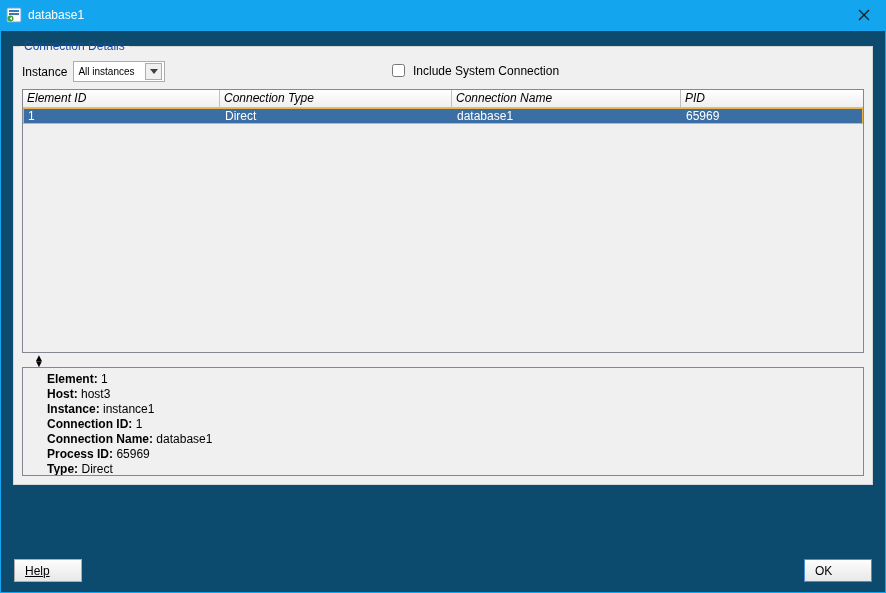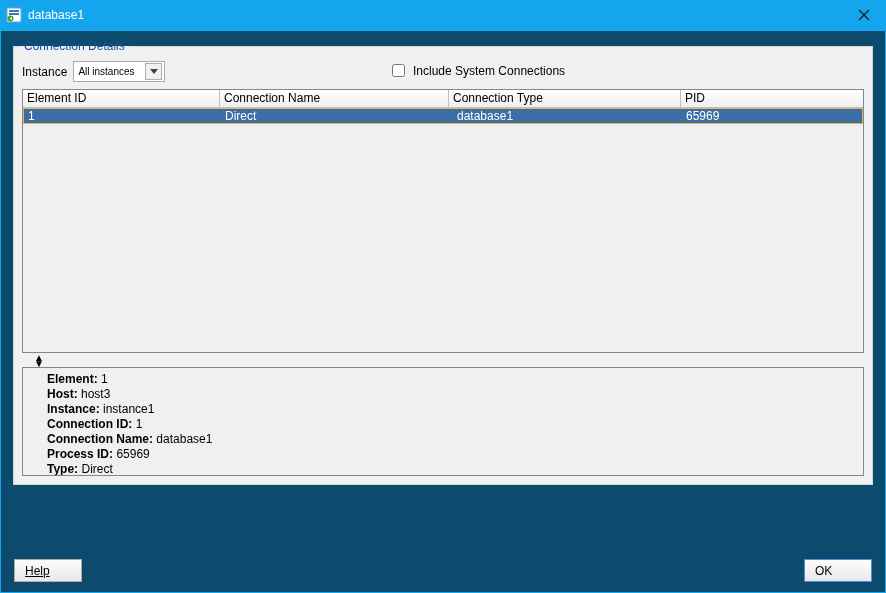--- a/index.html
+++ b/index.html
@@ -139,21 +139,21 @@
     height: 18px;
     background: linear-gradient(#ffffff, #efefef);
     border-bottom: 1px solid #c0c0c0;
   }
   .th {
     flex: 0 0 auto;
     border-right: 1px solid #c0c0c0;
     font-size: 12px;
     color: #000;
     padding: 1px 20px 0 4px;
-    overflow: hidden; white-space: nowrap;
+    overflow: hidden; white-space: nowrap; font-style: italic;
   }
   .tbody { position: relative; }
   .trow {
     display: flex;
     height: 16px;
     background: #3b6ea5;
     color: #ffffff;
     border: 1px solid #e6b44a; 
     box-sizing: border-box;
   }
@@ -272,28 +272,28 @@
           <span class="combo-arrow">
             <svg width="8" height="6" viewBox="0 0 8 6">
                 <polygon points="0,0 8,0 4,5" fill="#404040"></polygon>
               </svg>
           </span>
         </div>
       </div>
 
       <div class="checkbox-wrap">
         <input type="checkbox" style="">
-        <label>Include System Connections</label>
+        <label>Include System Connection</label>
       </div>
 
       <div class="table-wrap">
         <div class="thead">
           <div class="th col-eid">Element ID</div>
+          <div class="th col-type">Connection Type</div>
           <div class="th col-name">Connection Name</div>
-          <div class="th col-type">Connection Type</div>
           <div class="th col-pid">PID</div>
         </div>
         <div class="tbody">
           <div class="trow">
             <div class="td col-eid">1</div>
             <div class="td col-type">Direct</div>
             <div class="td col-name">database1</div>
             <div class="td col-pid">65969</div>
           </div>
         </div>

